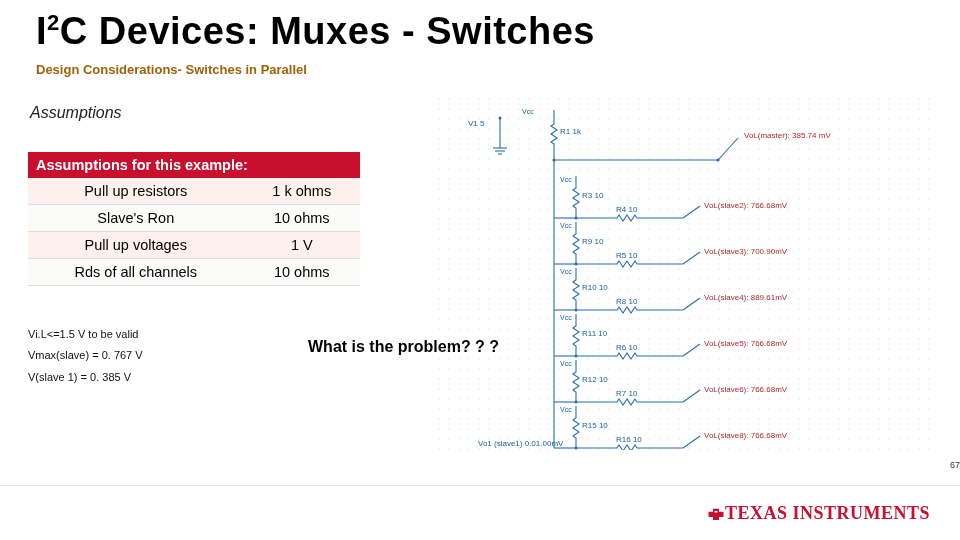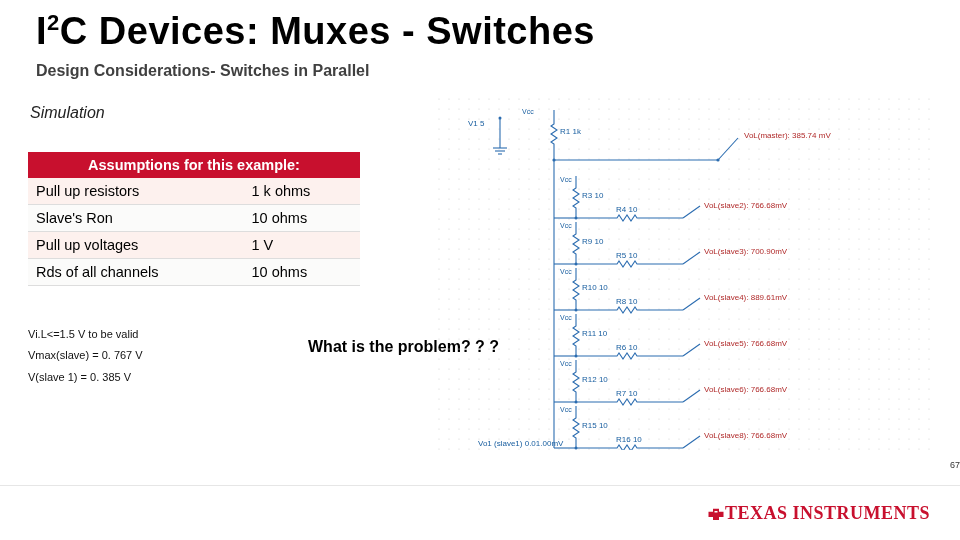--- a/index.html
+++ b/index.html
@@ -1,24 +1,24 @@
 <!DOCTYPE html>
 <html><head>
 <meta charset="utf-8">
 <style>
   * { margin: 0; padding: 0; box-sizing: border-box; }
   html, body { width: 960px; height: 540px; font-family: Arial, Helvetica, sans-serif; background: #fff; overflow: hidden; }
   .slide { position: relative; width: 960px; height: 540px; }
   .title { position: absolute; left: 36px; top: 10px; font-size: 38px; font-weight: 800; color: #000; letter-spacing: 0.5px; }
   .title sup { font-size: 22px; vertical-align: super; }
-  .subtitle { position: absolute; left: 36px; top: 62px; font-size: 16px; font-weight: 700; color: #404040; }
+  .subtitle { position: absolute; left: 36px; top: 62px; font-size: 13px; font-weight: 700; color: #a16207; }
   .simulation { position: absolute; left: 30px; top: 104px; font-size: 16px; font-style: italic; color: #222; }
   .table { position: absolute; left: 28px; top: 152px; border-collapse: collapse; width: 332px; font-size: 14.5px; }
-  .table th { background: #c8102e; color: #fff; text-align: center; font-weight: 700; padding: 5px 8px; }
-  .table td { padding: 5px 8px; border-bottom: 1px solid #ddd; }
+  .table th { background: #c8102e; color: #fff; text-align: left; font-weight: 700; padding: 5px 8px; }
+  .table td { padding: 5px 8px; border-bottom: 1px solid #ddd; text-align: center; }
   .table tr:nth-child(even) td { background: #fdf1ee; }
   .table tr:nth-child(odd) td { background: #fbfbfa; }
   .vals { position: absolute; left: 28px; top: 324px; font-size: 11px; color: #111; line-height: 1.95; }
   .problem { position: absolute; left: 308px; top: 338px; font-size: 16px; font-weight: 700; color: #000; }
   .pagenum { position: absolute; right: 0; top: 460px; font-size: 9px; color: #333; }
   .logo { position: absolute; right: 30px; bottom: 16px; display: flex; align-items: center; }
   .logo-chip { width: 18px; height: 14px; position: relative; }
   .logo-ti { font-family: "Times New Roman", serif; font-size: 18px; font-weight: 700; color: #c8102e; letter-spacing: 0.5px; }
   .schematic { position: absolute; left: 438px; top: 98px; width: 500px; height: 352px; }
   .dot { fill: #2b6cb0; }
@@ -32,21 +32,21 @@
 </head>
 <body>
 
 <div class="slide">
 
   <div class="title">
     <span>I</span><sup>2</sup><span>C Devices: Muxes - Switches</span>
   </div>
 
   <div class="subtitle">Design Considerations- Switches in Parallel</div>
-  <div class="simulation">Simulation</div>
+  <div class="simulation">Assumptions</div>
 
   <table class="table">
     <tbody>
         <tr>
           <th colspan="2">Assumptions for this example:</th>
         </tr>
     <tr>
           <td>Pull up resistors</td>
           <td>1 k ohms</td>
         </tr>

